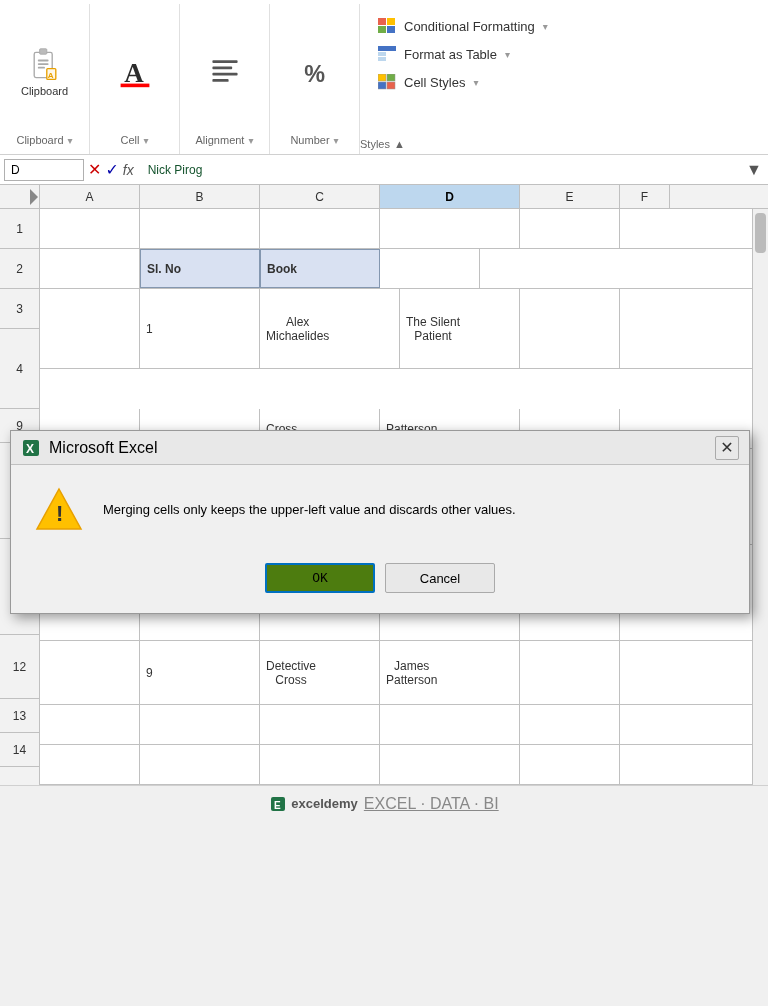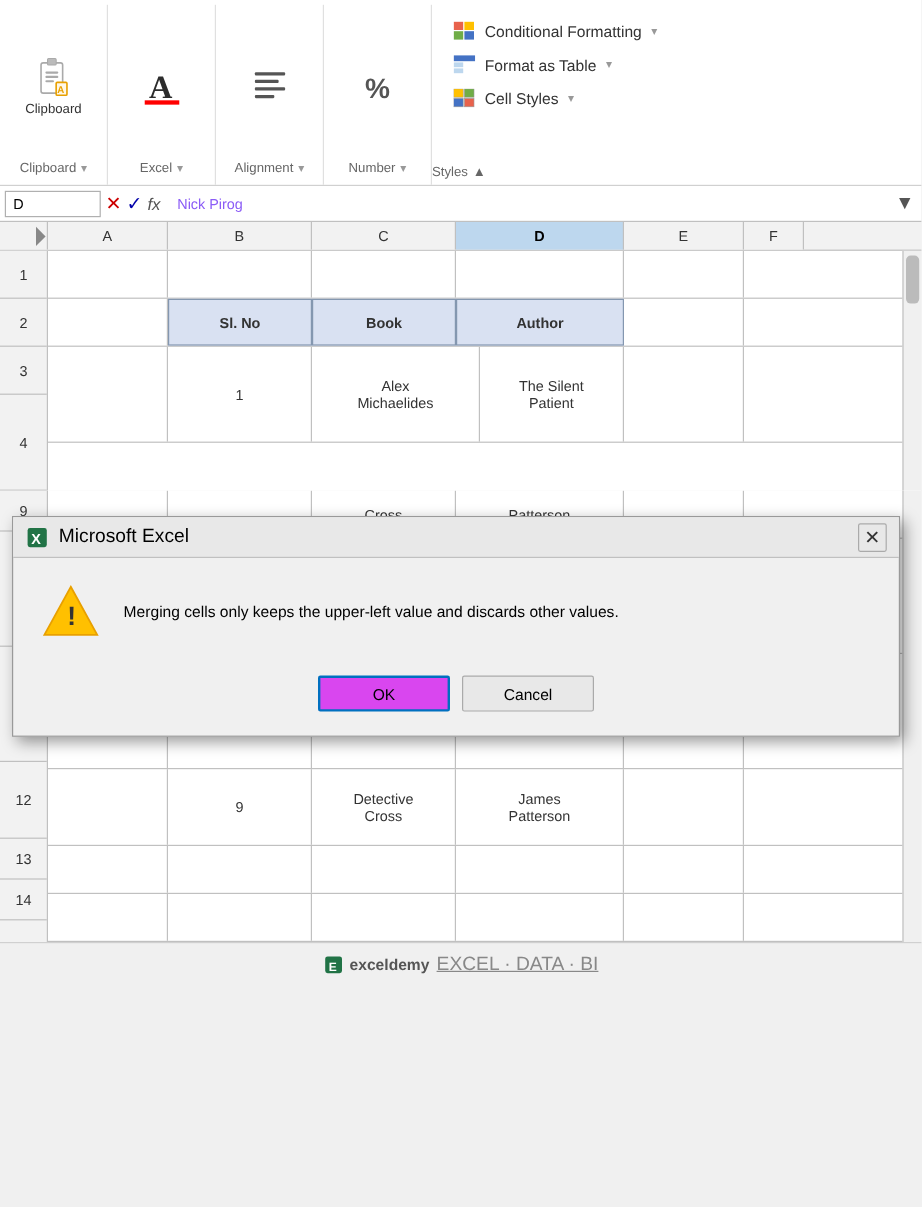--- a/index.html
+++ b/index.html
@@ -144,21 +144,21 @@
     .fx-label {
       font-style: italic;
       color: #555;
       font-size: 14px;
       margin-right: 8px;
     }
 
     .formula-input {
       flex: 1;
       font-size: 12px;
-      color: #8b5cf6;
+      color: #14532d;
     }
 
     .formula-dropdown {
       width: 20px;
       display: flex;
       align-items: center;
       justify-content: center;
       color: #555;
       cursor: pointer;
     }
@@ -241,21 +241,21 @@
       min-height: 40px;
     }
 
     .grid-cell {
       border-right: 1px solid #c0c0c0;
       padding: 4px 6px;
       font-size: 12px;
       color: #333;
       display: flex;
       align-items: center;
-      justify-content: center;
+      justify-content: flex-start;
       text-align: center;
       white-space: pre-wrap;
     }
 
     .grid-cell.left { justify-content: flex-start; text-align: left; }
     .grid-cell.header-cell {
       background: #d9e1f2;
       font-weight: bold;
       border: 1px solid #8497b0;
     }
@@ -335,23 +335,24 @@
       height: 30px;
       font-size: 13px;
       cursor: pointer;
       border-radius: 2px;
       display: flex;
       align-items: center;
       justify-content: center;
     }
 
     .dialog-btn-ok {
-      background: #d946ef;
+      background: #4d7c0f;
       border: 2px solid #0070c0;
       color: #000;
+      font-family: Liberation Mono, monospace;
     }
 
     .dialog-btn-cancel {
       background: #e8e8e8;
       border: 1px solid #aaa;
       color: #000;
     }
 
     
     .footer {
@@ -410,21 +411,21 @@
       <div class="ribbon-btn">
         <div class="ribbon-icon-large">
           <svg class="font-icon-svg" viewBox="0 0 32 40" fill="none">
             <text x="4" y="32" font-size="30" font-weight="bold" fill="#2c2c2c" font-family="serif">A</text>
             <rect x="0" y="34" width="32" height="4" fill="#ff0000"></rect>
           </svg>
         </div>
       </div>
     </div>
     <div class="ribbon-group-label">
-      <span>Excel</span>
+      <span>Cell</span>
       <span class="chevron-down">▾</span>
     </div>
   </div>
 
   <div class="ribbon-group">
     <div class="ribbon-icon-row">
       <div class="ribbon-btn">
         <div class="ribbon-icon-large">
           <svg class="align-icon-svg" viewBox="0 0 32 40" fill="none">
             <rect x="2" y="8" width="28" height="3" rx="1" fill="#555"></rect>
@@ -555,23 +556,20 @@
       </div>
 
       <div class="grid-row" style="height:40px;">
         <div class="grid-cell col-a" style="width:100px;"></div>
         <div class="grid-cell col-b header-cell" style="width:120px;">
           <span>Sl. No</span>
         </div>
         <div class="grid-cell col-c header-cell" style="width:120px;">
           <span>Book</span>
         </div>
-        <div class="grid-cell col-d header-cell" style="width:140px;">
-          <span>Author</span>
-        </div>
         <div class="grid-cell col-e" style="width:100px;"></div>
       </div>
 
       <div class="grid-row" style="min-height:80px;">
         <div class="grid-cell col-a" style="width:100px;"></div>
         <div class="grid-cell col-b" style="width:120px;">1</div>
         <div class="grid-cell col-d" style="width:140px; white-space:pre-line;">Alex
 Michaelides</div>
         <div class="grid-cell col-c" style="width:120px; white-space:pre-line;">The Silent
 Patient</div>

